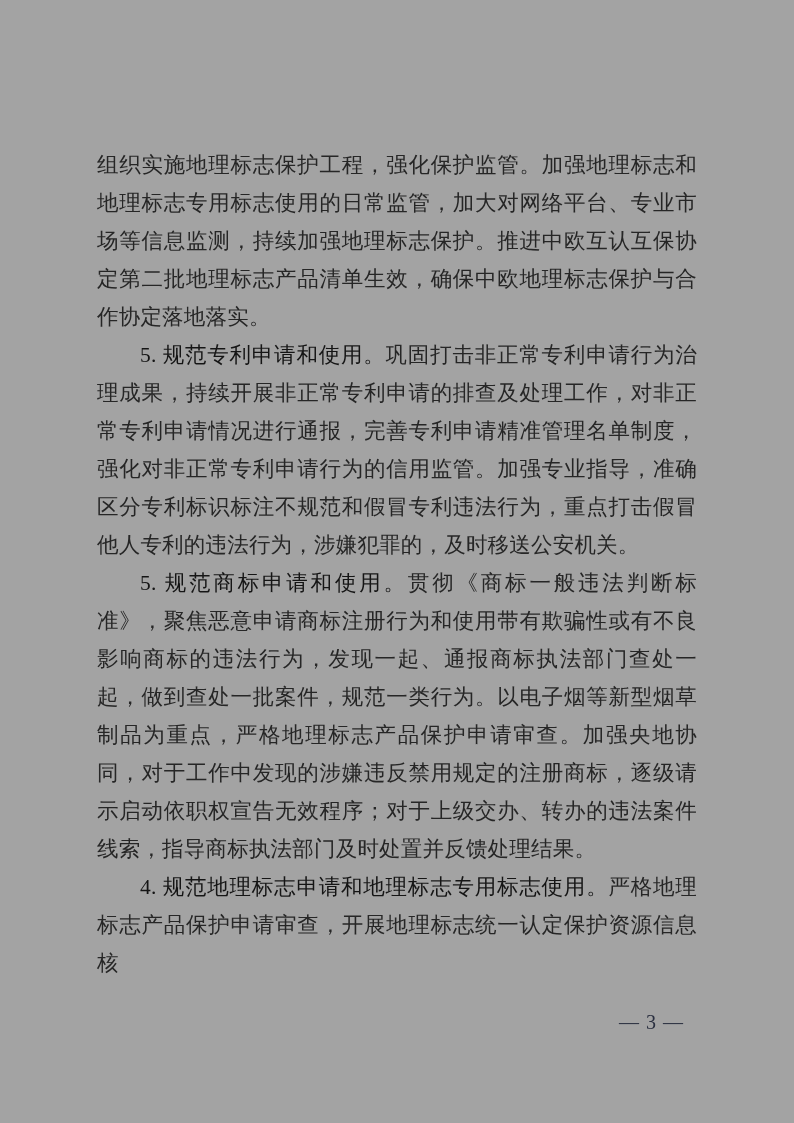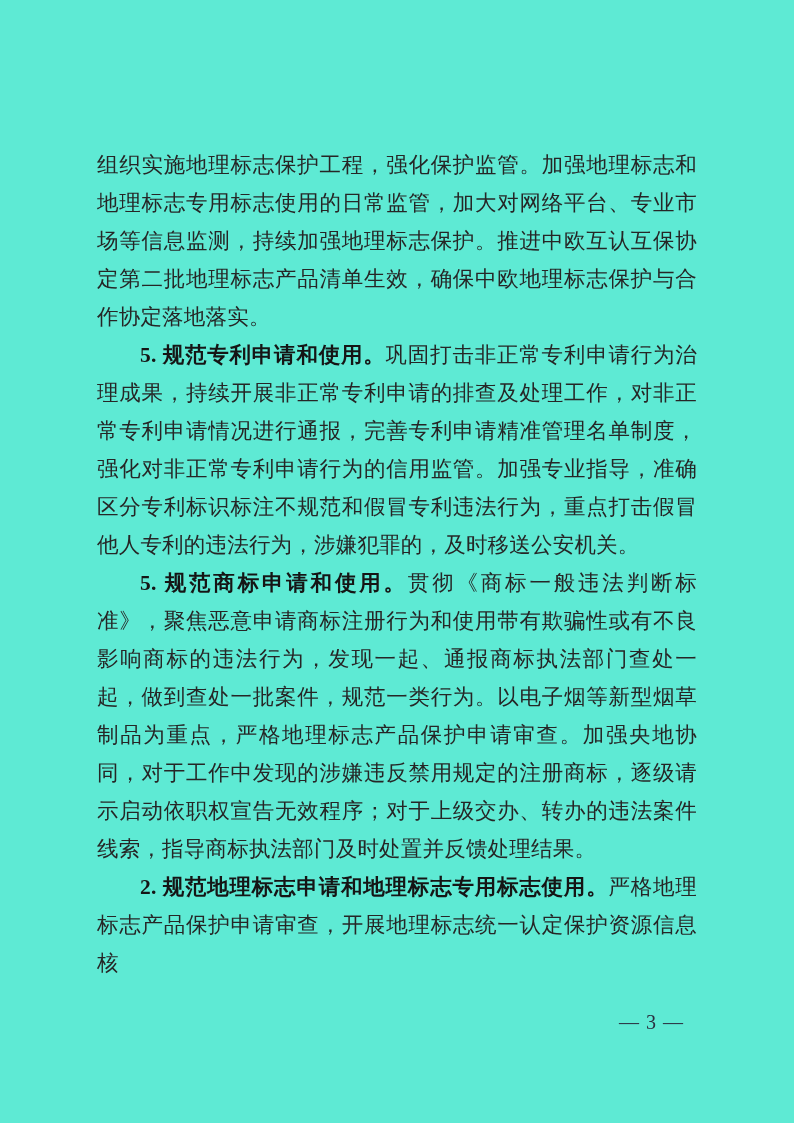--- a/index.html
+++ b/index.html
@@ -4,21 +4,21 @@
 <style>
   html, body {
     margin: 0;
     padding: 0;
     background: #ffffff;
   }
   .page {
     position: relative;
     width: 794px;
     height: 1123px;
-    background: #5eead4;
+    background: #a3a3a3;
     overflow: hidden;
     font-family: "Liberation Serif", "DejaVu Serif", serif;
   }
   .content {
     position: absolute;
     left: 97px;
     top: 146px;
     width: 600px;
     font-size: 21.5px;
     line-height: 38px;
@@ -32,21 +32,21 @@
     text-indent: 2em;
   }
   .content p.continuation {
     text-indent: 0;
   }
   .content p.heading {
     font-weight: bold;
     color: #151515;
   }
   .lead {
-    font-weight: bold;
+    font-weight: normal;
     color: #151515;
   }
   .page-number {
     position: absolute;
     top: 1008px;
     right: 110px;
     font-size: 20px;
     line-height: 28px;
     color: #2b3040;
     letter-spacing: 1px;
@@ -58,17 +58,17 @@
 <div class="page">
   <div class="content">
     <p class="continuation">组织实施地理标志保护工程，强化保护监管。加强地理标志和地理标志专用标志使用的日常监管，加大对网络平台、专业市场等信息监测，持续加强地理标志保护。推进中欧互认互保协定第二批地理标志产品清单生效，确保中欧地理标志保护与合作协定落地落实。</p>
     <p>
       <span class="lead">5. 规范专利申请和使用。</span><span>巩固打击非正常专利申请行为治理成果，持续开展非正常专利申请的排查及处理工作，对非正常专利申请情况进行通报，完善专利申请精准管理名单制度，强化对非正常专利申请行为的信用监管。加强专业指导，准确区分专利标识标注不规范和假冒专利违法行为，重点打击假冒他人专利的违法行为，涉嫌犯罪的，及时移送公安机关。</span>
     </p>
     <p>
       <span class="lead">5. 规范商标申请和使用。</span><span>贯彻《商标一般违法判断标准》，聚焦恶意申请商标注册行为和使用带有欺骗性或有不良影响商标的违法行为，发现一起、通报商标执法部门查处一起，做到查处一批案件，规范一类行为。以电子烟等新型烟草制品为重点，严格地理标志产品保护申请审查。加强央地协同，对于工作中发现的涉嫌违反禁用规定的注册商标，逐级请示启动依职权宣告无效程序；对于上级交办、转办的违法案件线索，指导商标执法部门及时处置并反馈处理结果。</span>
     </p>
     <p>
-      <span class="lead">2. 规范地理标志申请和地理标志专用标志使用。</span><span>严格地理标志产品保护申请审查，开展地理标志统一认定保护资源信息核</span>
+      <span class="lead">4. 规范地理标志申请和地理标志专用标志使用。</span><span>严格地理标志产品保护申请审查，开展地理标志统一认定保护资源信息核</span>
     </p>
   </div>
   <div class="page-number">— 3 —</div>
 </div>
 
 </body></html>

